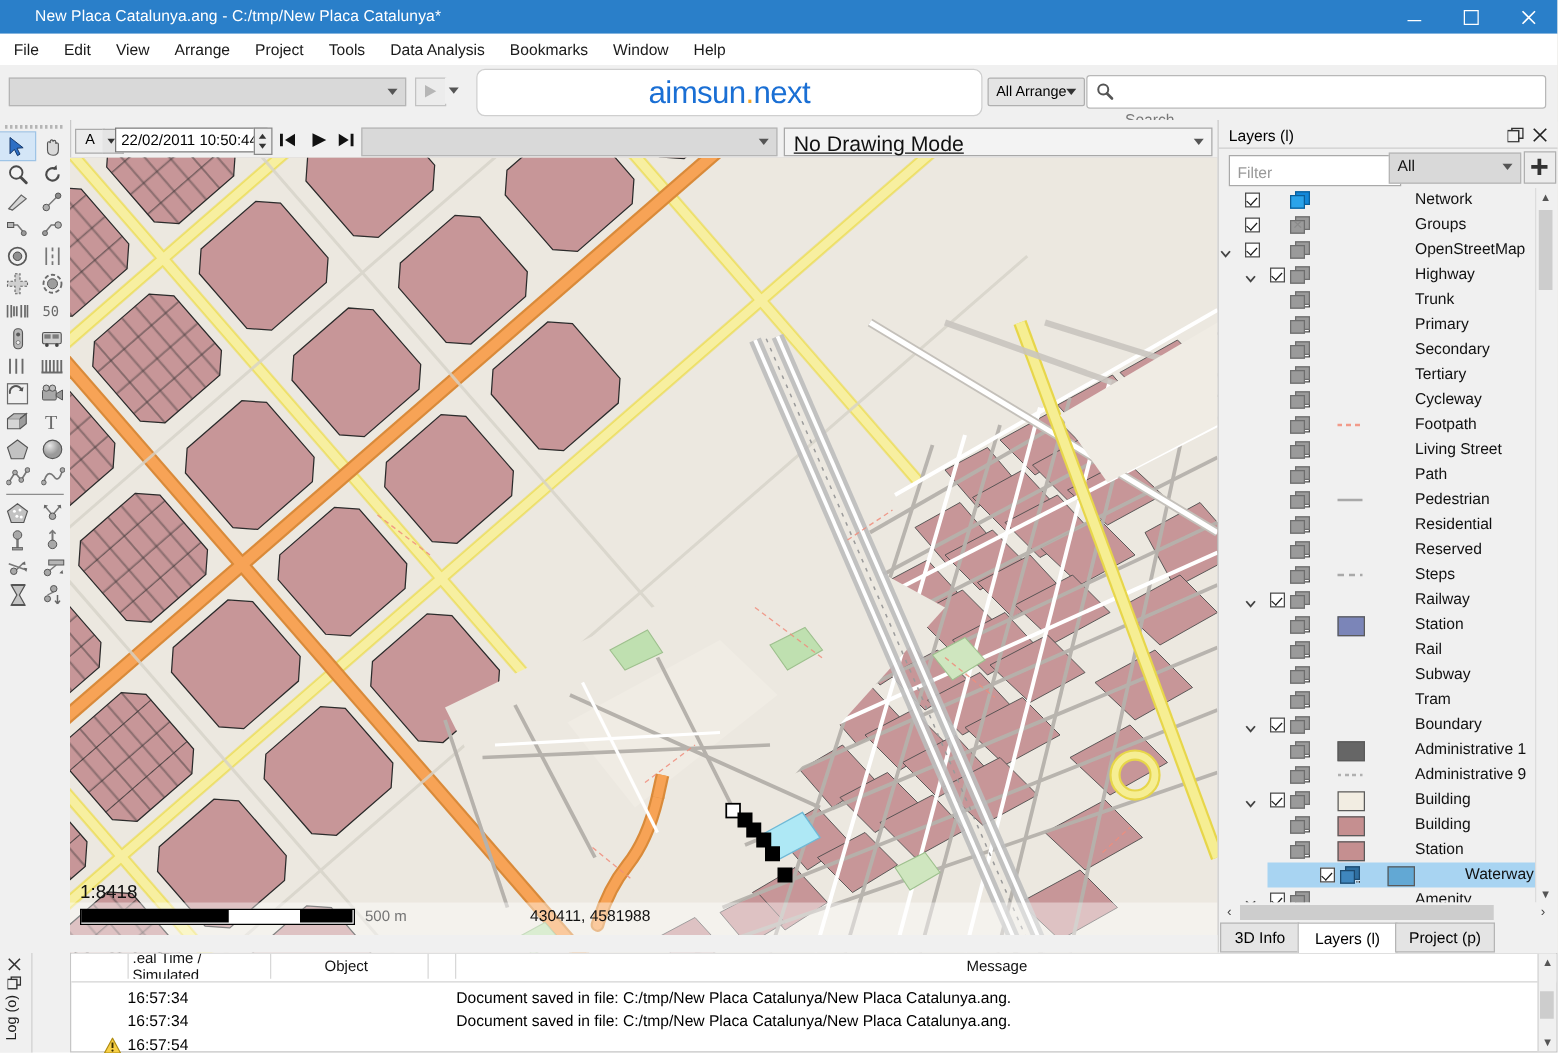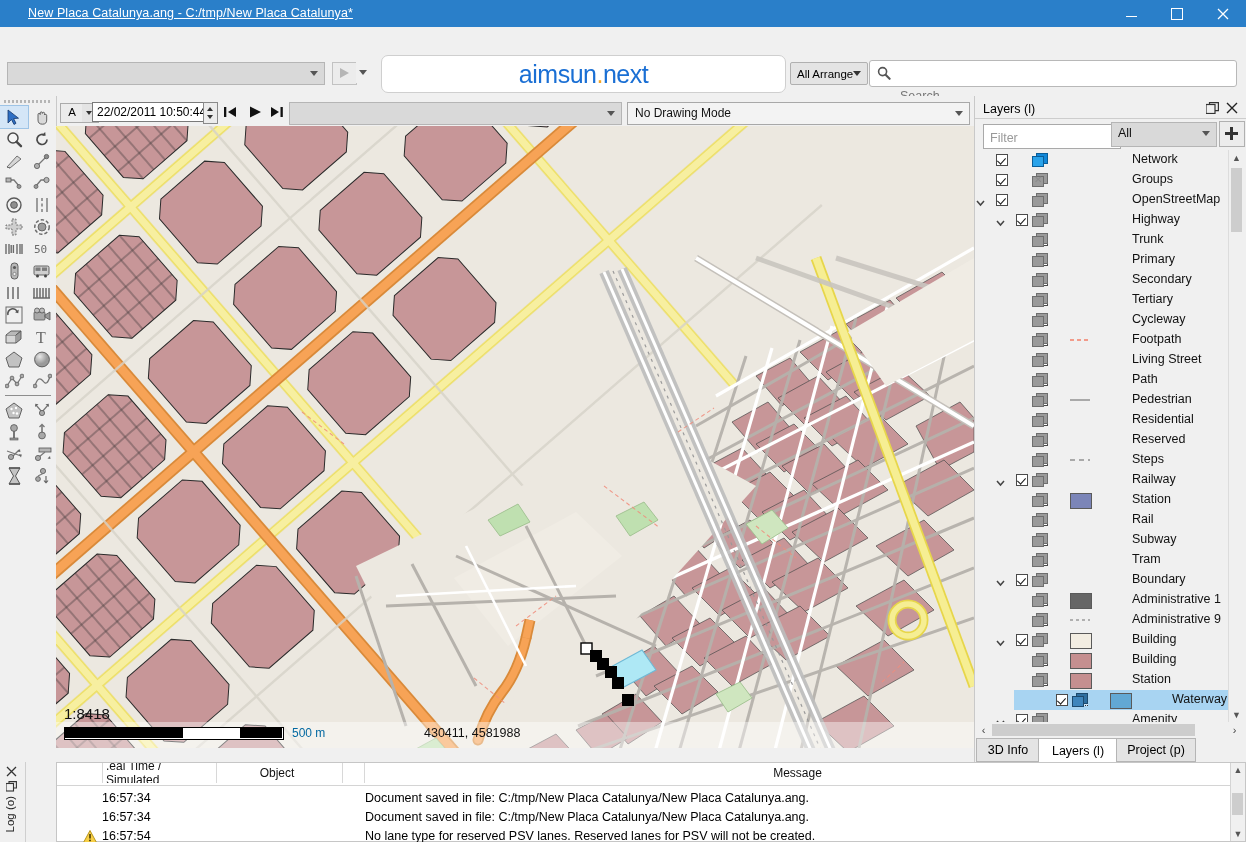--- a/index.html
+++ b/index.html
@@ -6,21 +6,21 @@
   body{
     width:1246px;height:842px;overflow:hidden;
     font-family:"Liberation Sans", sans-serif;
     font-size:12.5px;color:#000;background:#f0f0f0;
     -webkit-font-smoothing:antialiased;
   }
   .app{position:relative;width:1246px;height:842px;}
 
   
   .titlebar{position:absolute;left:0;top:0;width:1246px;height:27px;background:#2a7fc9;}
-  .titlebar .title{position:absolute;left:28px;top:6px;color:#fff;font-size:12.5px;letter-spacing:.1px;text-decoration:underline;}
+  .titlebar .title{position:absolute;left:28px;top:6px;color:#fff;font-size:12.5px;letter-spacing:.1px;}
   .wbtns{position:absolute;right:0;top:0;height:27px;display:flex;}
   .wbtn{width:46px;height:27px;display:flex;align-items:center;justify-content:center;color:#fff;font-size:13px;}
   .wbtn .min{display:block;width:11px;height:1px;background:#fff;margin-top:6px;}
   .wbtn .max{display:block;width:10px;height:10px;border:1px solid #fff;}
 
   
   .menubar{position:absolute;left:0;top:27px;width:1246px;height:25px;background:#fff;border-bottom:1px solid #e2e2e2;display:flex;align-items:center;}
   .menu-item{padding:3px 9px;font-size:12.5px;color:#1a1a1a;margin-left:2px;}
 
   
@@ -51,41 +51,41 @@
   .a-drop{position:absolute;left:82px;top:103px;width:16px;height:18px;background:#e4e4e4;border:1px solid #ababab;border-left:0;}
   .a-drop .arrow{position:absolute;left:4px;top:7px;width:0;height:0;border-left:3.5px solid transparent;border-right:3.5px solid transparent;border-top:4.5px solid #333;}
   .dt-field{position:absolute;left:92px;top:102px;width:122px;height:20px;background:#fff;border:1px solid #7a7a7a;font-size:12px;padding:2px 0 0 4px;box-sizing:border-box;}
   .dt-spin{position:absolute;left:203px;top:102px;width:13px;height:20px;background:#ececec;border:1px solid #8a8a8a;}
   .dt-spin .up{position:absolute;left:3px;top:4px;width:0;height:0;border-left:3px solid transparent;border-right:3px solid transparent;border-bottom:4px solid #333;}
   .dt-spin .dn{position:absolute;left:3px;top:12px;width:0;height:0;border-left:3px solid transparent;border-right:3px solid transparent;border-top:4px solid #333;}
   .tp{position:absolute;top:104px;width:18px;height:16px;}
   .tp1{left:222px;} .tp2{left:246px;} .tp3{left:268px;}
   .tb2-combo{left:289px;top:102px;width:331px;}
   .tb2-combo2{left:627px;top:102px;width:341px;background:#f3f3f3;border:1px solid #a8a8a8;}
-  .tb2-combo2 .lbl{position:absolute;left:7px;top:3px;font-size:12px;}
+  .tb2-combo2 .lbl{position:absolute;left:7px;top:3px;font-size:17px;text-decoration:underline;}
 
   
   .lefttools{position:absolute;left:0;top:96px;width:56px;height:666px;background:#f0f0f0;border-right:1px solid #c9c9c9;}
   .grip{position:absolute;left:4px;top:2px;width:48px;height:7px;}
   .grip i{position:absolute;top:2px;width:2px;height:3px;background:#b5b5b5;}
   .tgrid{position:absolute;left:0;top:10px;width:56px;}
   .trow{display:flex;height:22px;}
   .tcell{width:28px;height:22px;display:flex;align-items:center;justify-content:center;}
   .tsep{height:1px;background:#8d8d8d;margin:3px 5px;}
   .tcell svg{display:block;}
   .tsel{background:#d4e6f7;outline:1px solid #9ec4e6;}
 
   
   .mapwrap{position:absolute;left:56px;top:126px;width:918px;height:636px;overflow:hidden;background:#ece8e2;}
   .mapsvg{position:absolute;left:0;top:0;}
   .scale-txt{position:absolute;left:8px;bottom:40px;font-size:15px;color:#111;}
   .sbar{position:absolute;left:8px;bottom:22px;width:220px;height:13px;border:1.5px solid #000;box-sizing:border-box;background:#fff;}
   .sbar .fill{position:absolute;left:0;top:0;width:118px;height:10px;background:#000;}
   .sbar .fill2{position:absolute;left:175px;top:0;width:42px;height:10px;background:#000;}
-  .sunit{position:absolute;left:236px;bottom:22px;font-size:12px;color:#0369a1;}
+  .sunit{position:absolute;left:236px;bottom:22px;font-size:12px;color:#737373;}
   .coords{position:absolute;left:368px;bottom:22px;font-size:12.5px;color:#111;}
   .mapscroll-h{position:absolute;left:56px;top:748px;width:918px;height:14px;background:#f0f0f0;}
 
   
   .layers{position:absolute;left:974px;top:96px;width:272px;height:666px;background:#f0f0f0;border-left:1px solid #c9c9c9;}
   .lp-head{position:absolute;left:0;top:2px;width:272px;height:20px;}
   .lp-title{position:absolute;left:8px;top:4px;font-size:12.5px;}
   .lp-x{position:absolute;right:8px;top:3px;width:14px;height:14px;}
   .lp-float{position:absolute;right:28px;top:4px;width:13px;height:12px;}
   .lp-underline{position:absolute;left:0;top:22px;width:272px;height:1px;background:#cdcdcd;}
@@ -161,20 +161,32 @@
           <span class="max"></span>
         </div>
       <div class="wbtn">
         <svg width="12" height="12" viewBox="0 0 12 12">
             <path d="M1 1 L11 11 M11 1 L1 11" stroke="#fff" stroke-width="1.3"></path>
           </svg>
       </div>
     </div>
   </div>
 
+  <div class="menubar">
+    <div class="menu-item">File</div>
+    <div class="menu-item">Edit</div>
+    <div class="menu-item">View</div>
+    <div class="menu-item">Arrange</div>
+    <div class="menu-item">Project</div>
+    <div class="menu-item">Tools</div>
+    <div class="menu-item">Data Analysis</div>
+    <div class="menu-item">Bookmarks</div>
+    <div class="menu-item">Window</div>
+    <div class="menu-item">Help</div>
+  </div>
 
   <div class="toolbar1"></div>
   <div class="combo tb1-combo">
       <span class="arrow"></span>
     </div>
   <div class="tb1-play">
       <span class="tri"></span>
     </div>
   <div class="tb1-play2">
       <span class="arrow"></span>
@@ -1318,21 +1330,20 @@
         <span class="t">16:57:34</span>
         <span class="m">Document saved in file: C:/tmp/New Placa Catalunya/New Placa Catalunya.ang.</span>
       </div>
       <div class="logrow" style="top:64px">
         <svg class="warn" viewBox="0 0 14 13">
           <path d="M7 0.5 L13.5 12.5 L0.5 12.5 Z" fill="#f7cf46" stroke="#b08c10" stroke-width=".9"></path>
           <path d="M7 4 L7 8.4" stroke="#3a2f00" stroke-width="1.5"></path>
             <circle cx="7" cy="10.4" r=".9" fill="#3a2f00"></circle>
         </svg>
         <span class="t">16:57:54</span>
-        <span class="m">No lane type for reserved PSV lanes. Reserved lanes for PSV will not be created.</span>
       </div>
 
       <div class="logv">
         <div class="a" style="top:0">▲</div>
         <div class="th"></div>
         <div class="a" style="bottom:0">▼</div>
       </div>
     </div>
   </div>
 

